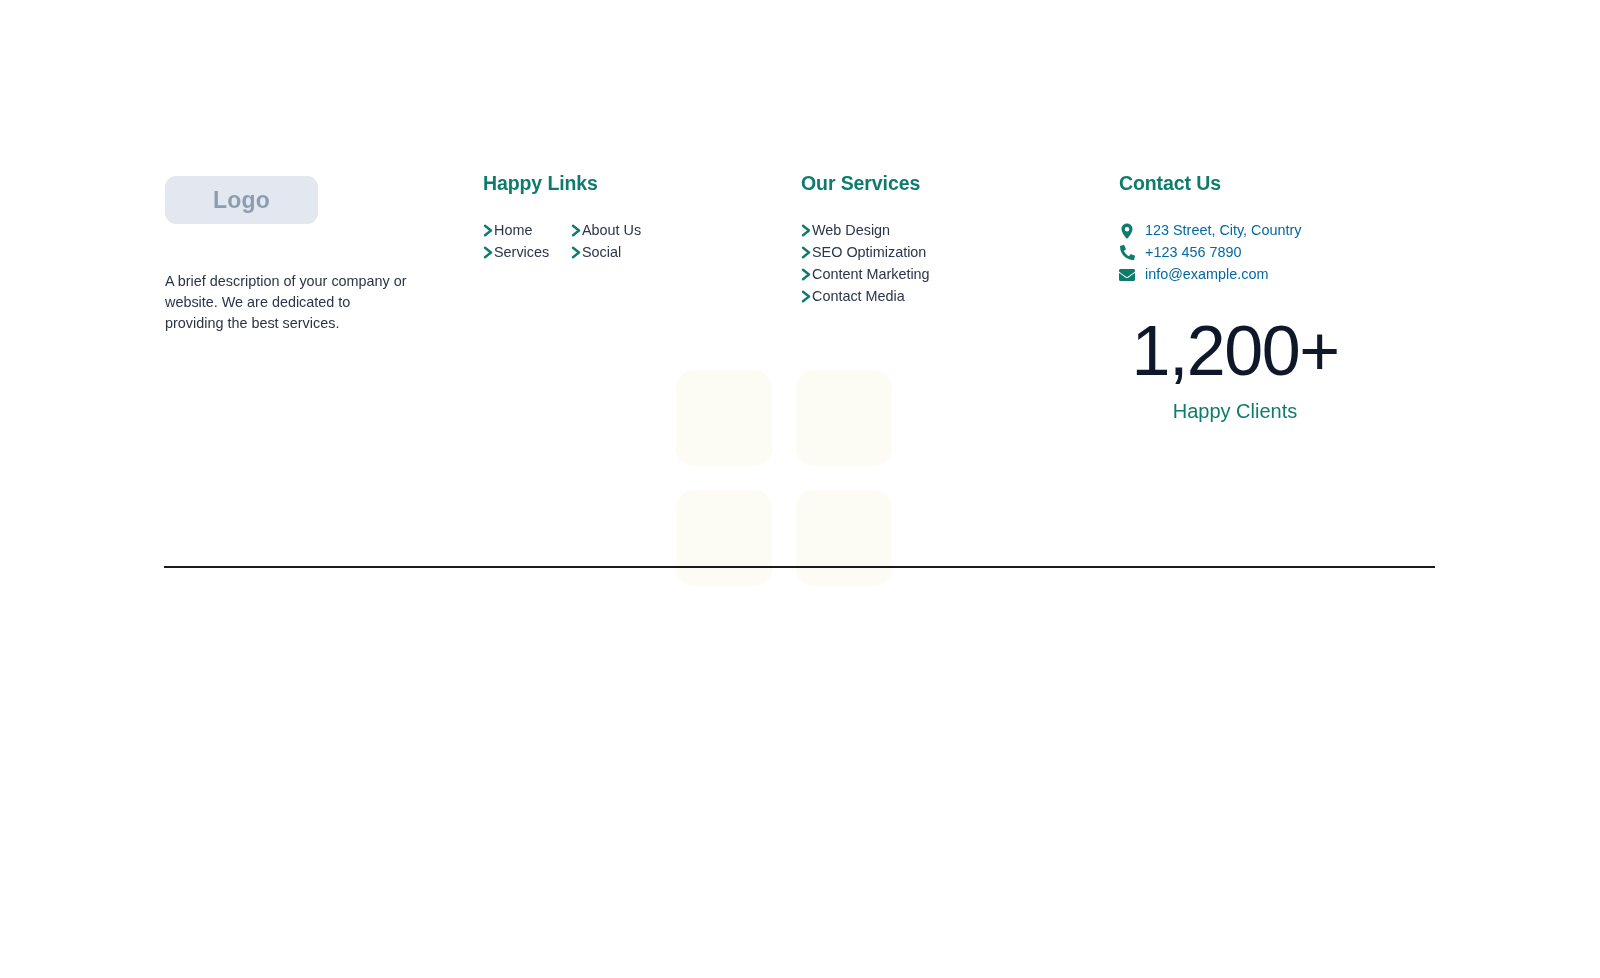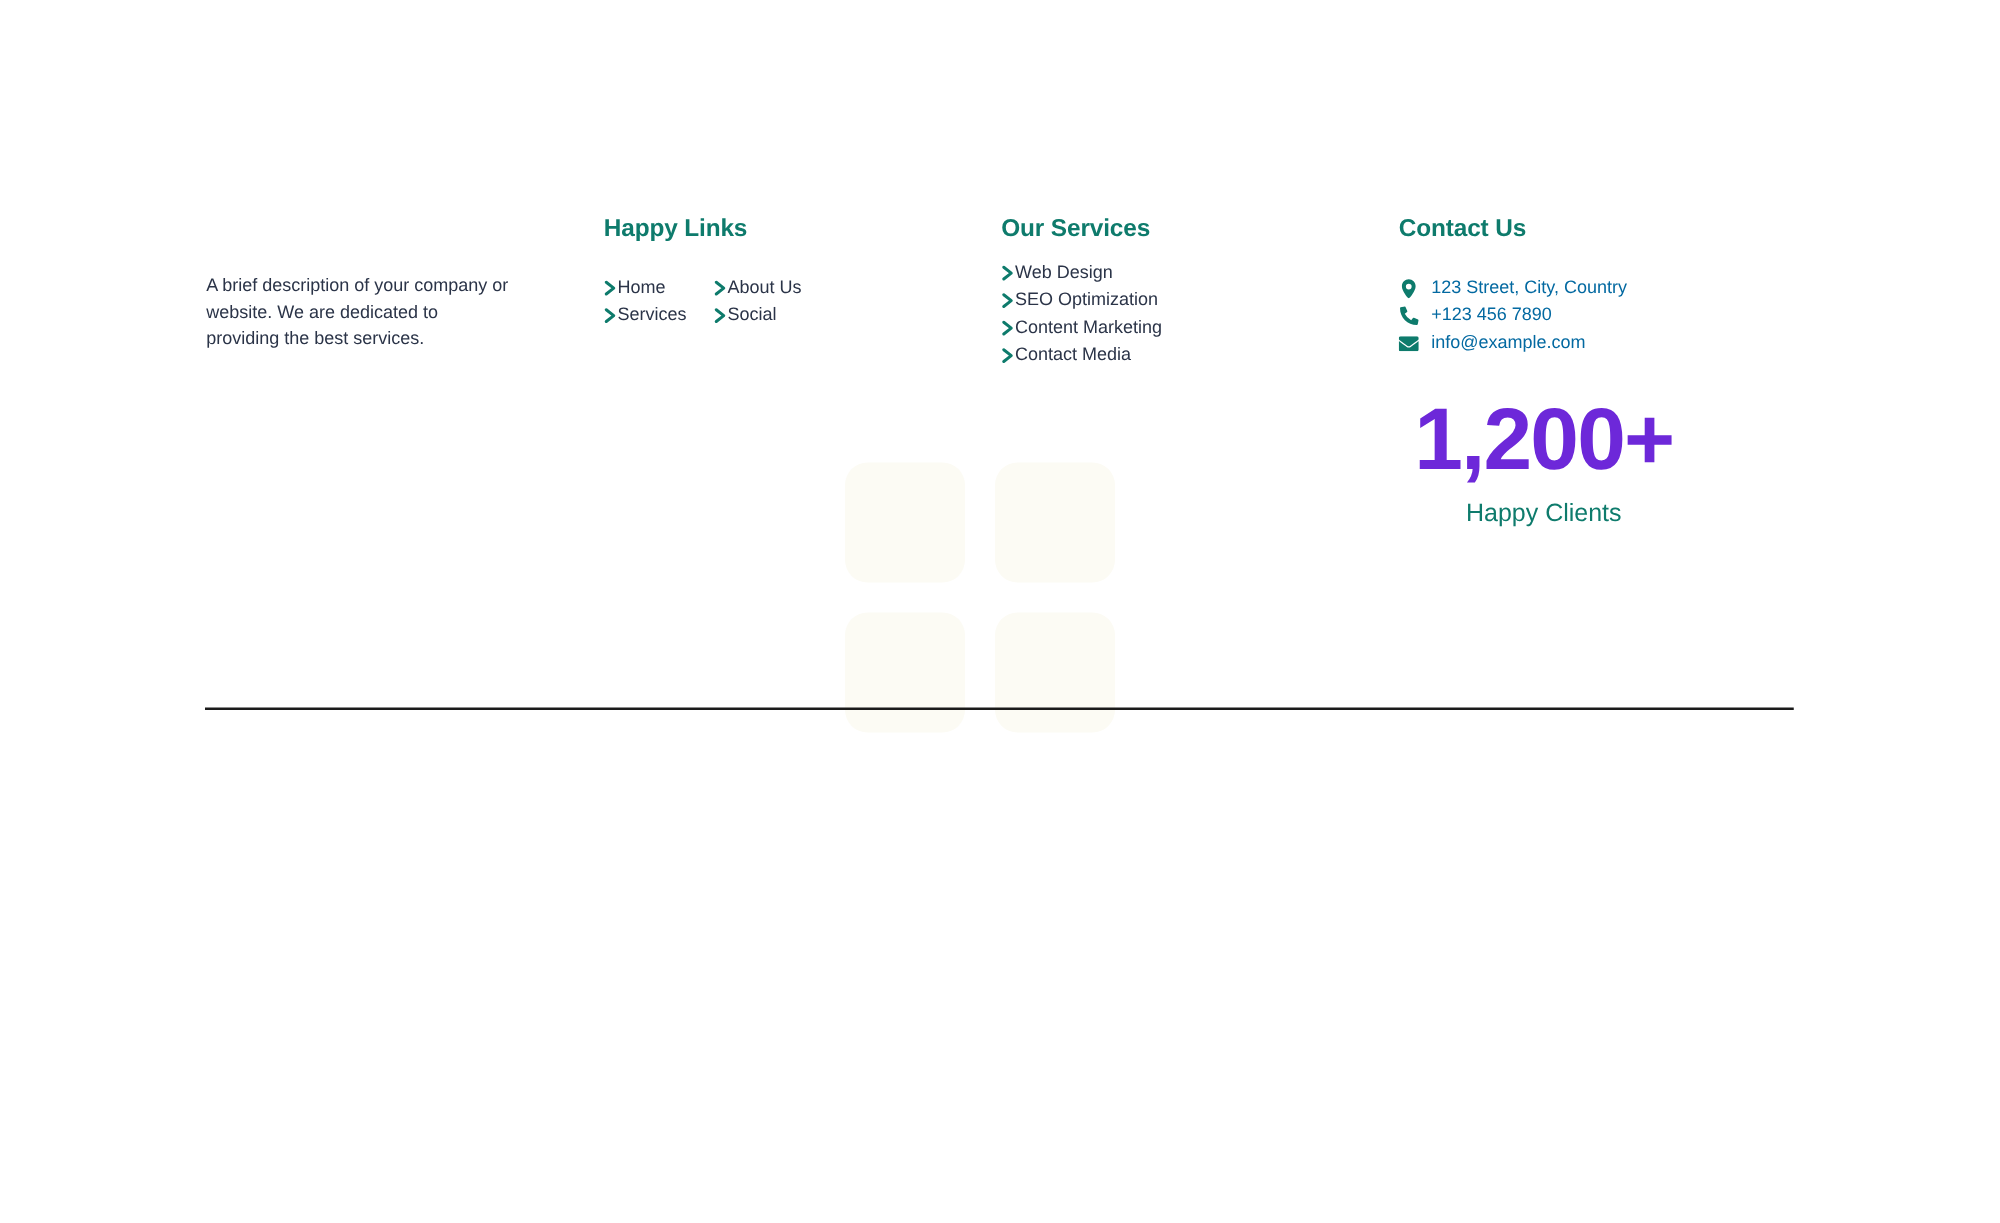--- a/index.html
+++ b/index.html
@@ -91,21 +91,21 @@
 
   
   .links-grid {
     margin-top: 26px;
     display: grid;
     grid-template-columns: 88px auto;
     row-gap: 3px;
     column-gap: 0px;
   }
   .services-list {
-    margin-top: 14px;
+    margin-top: 26px;
     display: flex;
     flex-direction: column;
     gap: 3px;
     text-align: right;
   }
   .link-item {
     display: flex;
     align-items: center;
     font-size: 14.4px;
     color: #2b3448;
@@ -147,22 +147,22 @@
   .cicon svg { display: block; }
 
   
   .stat-block {
     margin-top: 32px;
     text-align: center;
     width: 232px;
   }
   .stat-number {
     font-size: 70px;
-    font-weight: 700;
-    color: #6d28d9;
+    font-weight: 400;
+    color: #0f172a;
     line-height: 1.0;
     letter-spacing: -1.5px;
   }
   .stat-label {
     margin-top: 14px;
     font-size: 20px;
     color: #0e7b6c;
     font-weight: 400;
   }
 
@@ -197,20 +197,23 @@
   <div class="deco-grid">
     <div class="deco-sq"></div>
     <div class="deco-sq"></div>
     <div class="deco-sq"></div>
     <div class="deco-sq"></div>
   </div>
 
   <div class="footer-cols">
 
     <div class="col-brand">
+      <div class="logo-box">
+        <span class="logo-text">Logo</span>
+      </div>
       <p class="brand-desc">A brief description of your company or website. We are dedicated to providing the best services.</p>
     </div>
 
     <div class="col-links">
       <div class="col-heading">Happy Links</div>
       <div class="links-grid">
 
         <a class="link-item">
           <span class="chev">
             <svg width="11" height="13" viewBox="0 0 11 13" fill="none" xmlns="http://www.w3.org/2000/svg">

